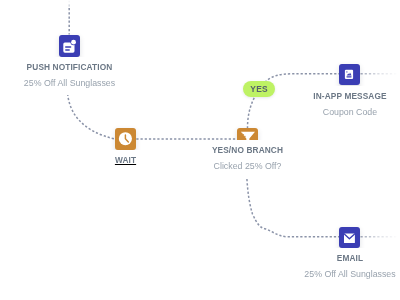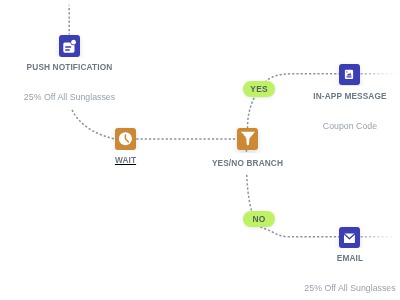--- a/index.html
+++ b/index.html
@@ -6,21 +6,21 @@
   body{width:400px;height:300px;background:#ffffff;font-family:"Liberation Sans",sans-serif;overflow:hidden;
        -webkit-font-smoothing:antialiased;}
   #canvas{position:relative;width:400px;height:300px;border-radius:10px;}
   .title,.sub,.pill span,.pill{-webkit-font-smoothing:antialiased;transform:translateZ(0);}
   .edges{position:absolute;left:0;top:0;width:400px;height:300px;}
   .tile{position:absolute;width:21.1px;height:21.3px;border-radius:2.9px;
         box-shadow:0 2.5px 5px rgba(60,70,90,.17);}
   .tile svg{position:absolute;left:0;top:0;}
   .label{position:absolute;text-align:center;white-space:nowrap;background:#ffffff;padding-top:5px;padding-bottom:6px;}
   .title{font-size:8.3px;font-weight:bold;color:#6b7785;letter-spacing:.12px;line-height:10px;}
-  .sub{font-size:8.8px;color:#98a2ad;line-height:11px;margin-top:20px;}
+  .sub{font-size:8.8px;color:#98a2ad;line-height:11px;margin-top:6px;}
   .pill{position:absolute;background:#bef264;border-radius:9px;
         font-size:8.4px;font-weight:bold;color:#55606d;letter-spacing:.2px;
         display:flex;align-items:center;justify-content:center;
         box-shadow:0 1px 3px rgba(60,70,90,.13);}
 </style>
 </head>
 <body>
 
 <div id="canvas">
   <svg class="edges" viewBox="0 0 400 300" width="400" height="300">
@@ -73,22 +73,23 @@
   <div class="label" style="left:55.5px;top:149.6px;width:140px;text-decoration:underline;">
     <div class="title">WAIT</div>
   </div>
 
   <div class="tile" style="left:237px;top:128.4px;background:#cc8833;">
     <svg width="21" height="21" viewBox="0 0 21 21">
       <path d="M3.8 3.7 H18.0 L12.4 10.6 L12.0 16.6 L10.8 17.6 L9.7 16.6 L9.3 10.6 Z" fill="#ffffff"></path>
       <path d="M4.5 4.8 L9.0 9.5" stroke="#cc8833" stroke-width="1.1" fill="none" stroke-dasharray="1.15 1.05"></path>
     </svg>
   </div>
-  <div class="label" style="left:177.5px;top:153px;width:140px;">
+  <div class="label" style="left:177.5px;top:140px;width:140px;">
     <div class="title">YES/NO BRANCH</div>
+    <div class="sub">Clicked 25% Off?</div>
   </div>
 
   <div class="tile" style="left:339px;top:64px;background:#3b3eb4;">
     <svg width="21" height="21" viewBox="0 0 21 21">
       <rect x="5.9" y="5.7" width="8.2" height="9.4" rx="1.1" fill="#ffffff"></rect>
       <circle cx="7.9" cy="7.9" r=".62" fill="#3b3eb4"></circle>
       <path d="M7.7 11.45 L9.3 9.6 L10.15 10.6 L11.0 8.6 L12.55 11.45 Z" fill="#3b3eb4"></path>
       <rect x="7.6" y="12.25" width="4.8" height="1.35" rx=".15" fill="#3b3eb4"></rect>
     </svg>
   </div>
@@ -104,16 +105,13 @@
     </svg>
   </div>
   <div class="label" style="left:280px;top:247.9px;width:140px;">
     <div class="title">EMAIL</div>
     <div class="sub">25% Off All Sunglasses</div>
   </div>
 
   <div class="pill" style="left:243.2px;top:80.5px;width:31.7px;height:16.5px;">
     <span>YES</span>
   </div>
-  <div class="pill" style="left:243.2px;top:210.8px;width:31.7px;height:16.2px;">
-    <span>NO</span>
-  </div>
 </div>
 
 </body></html>

